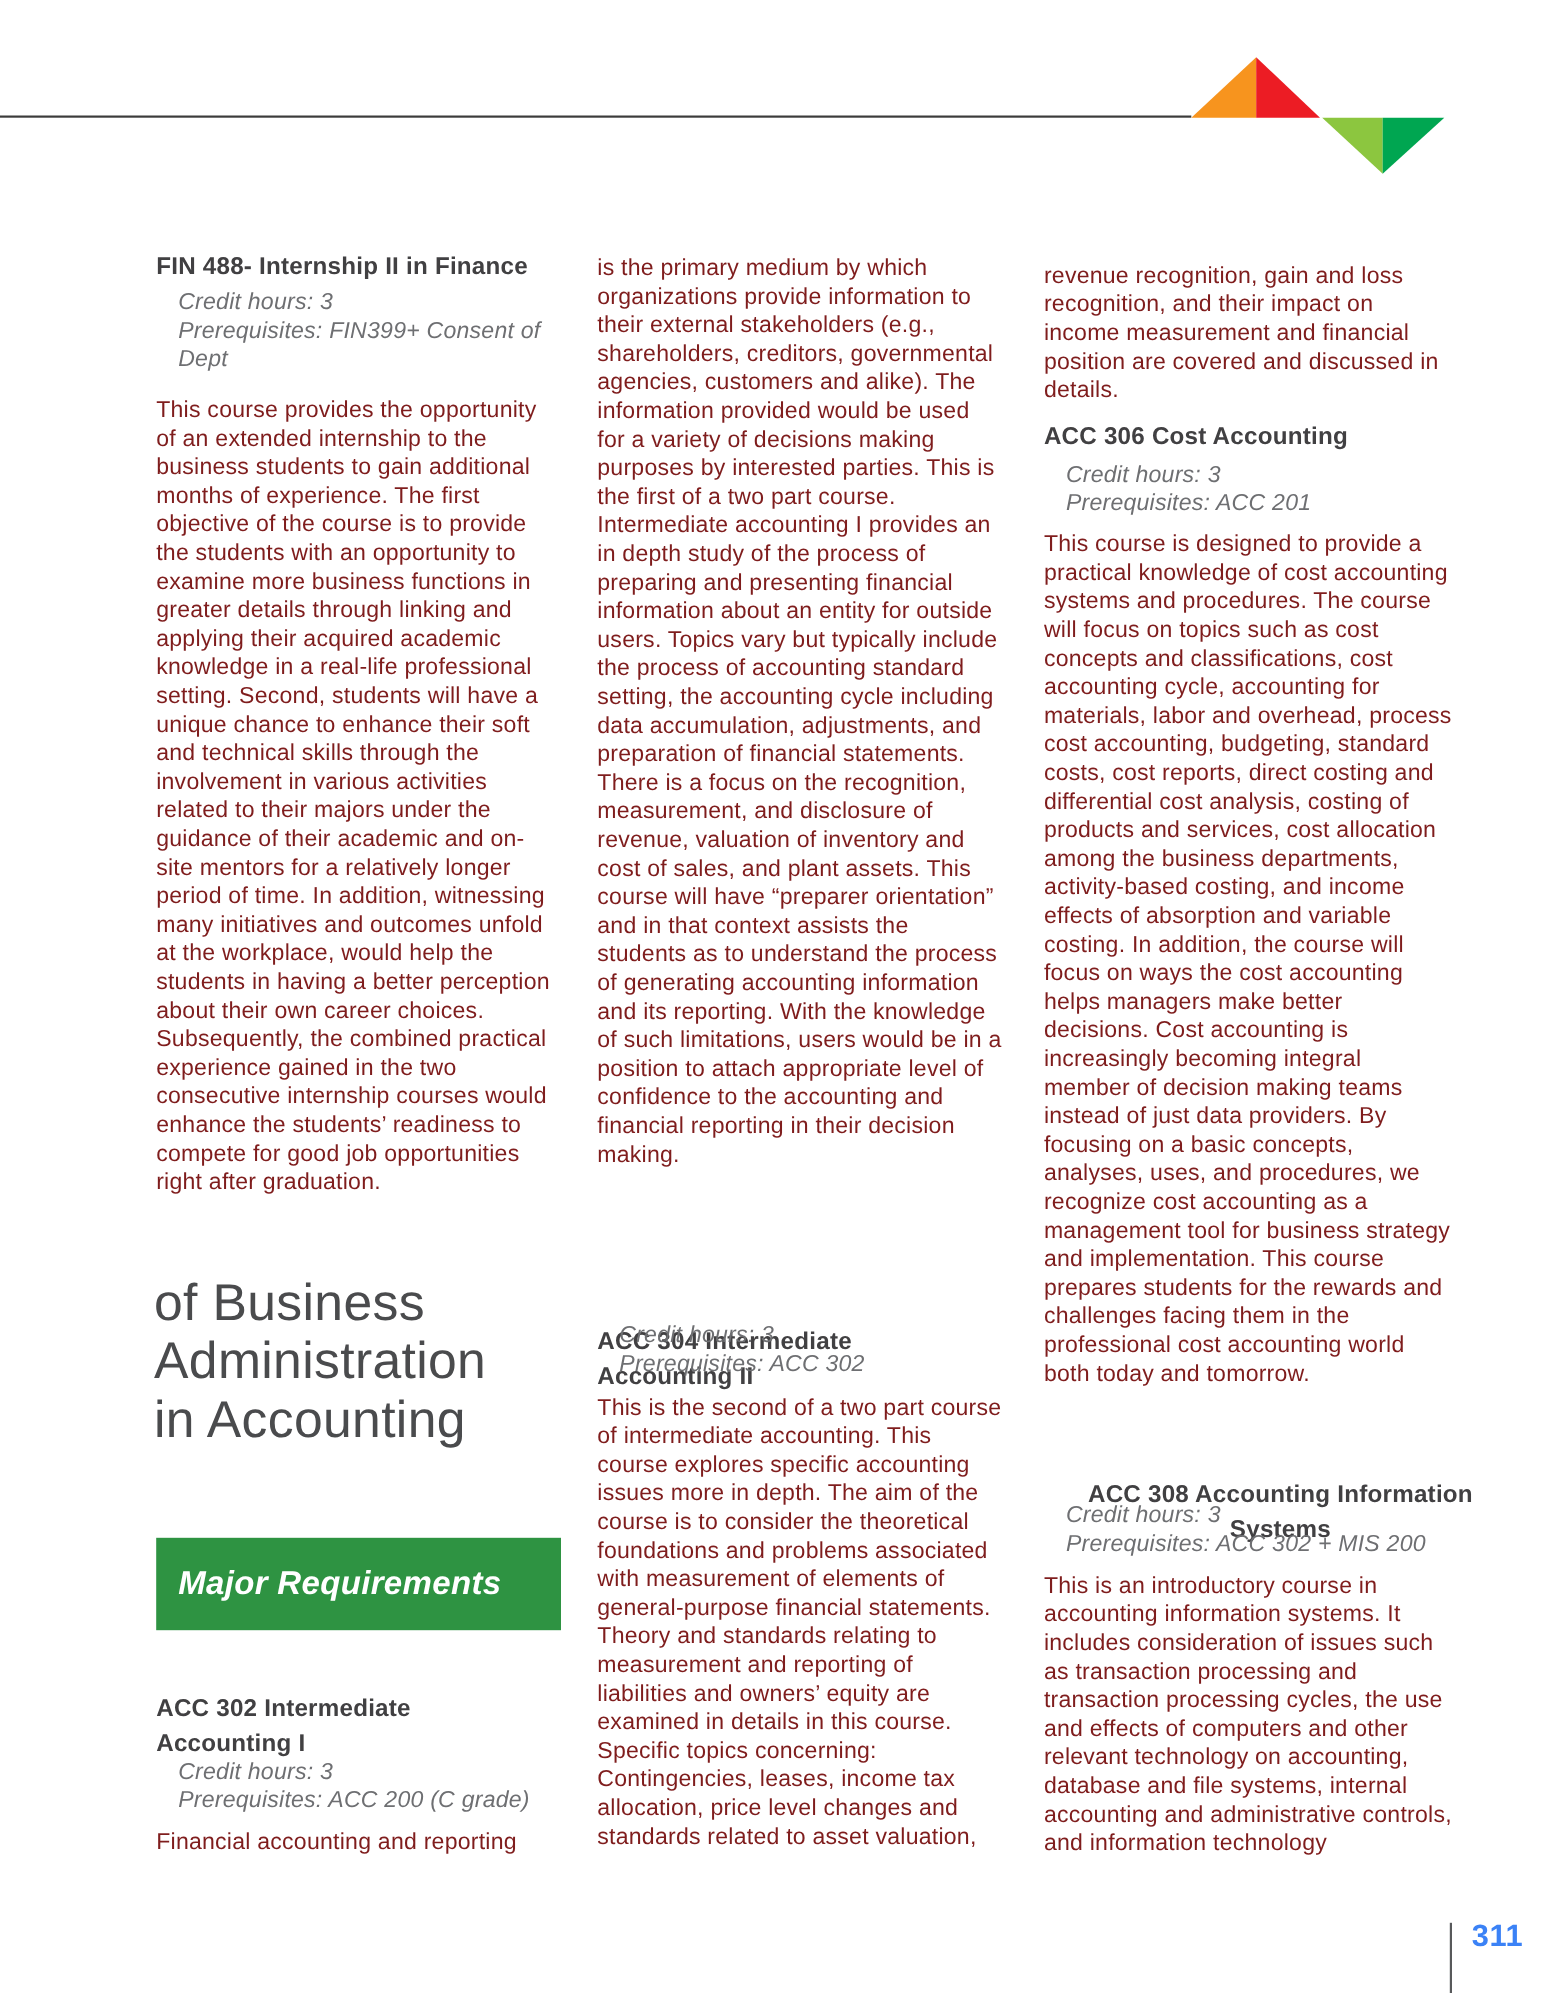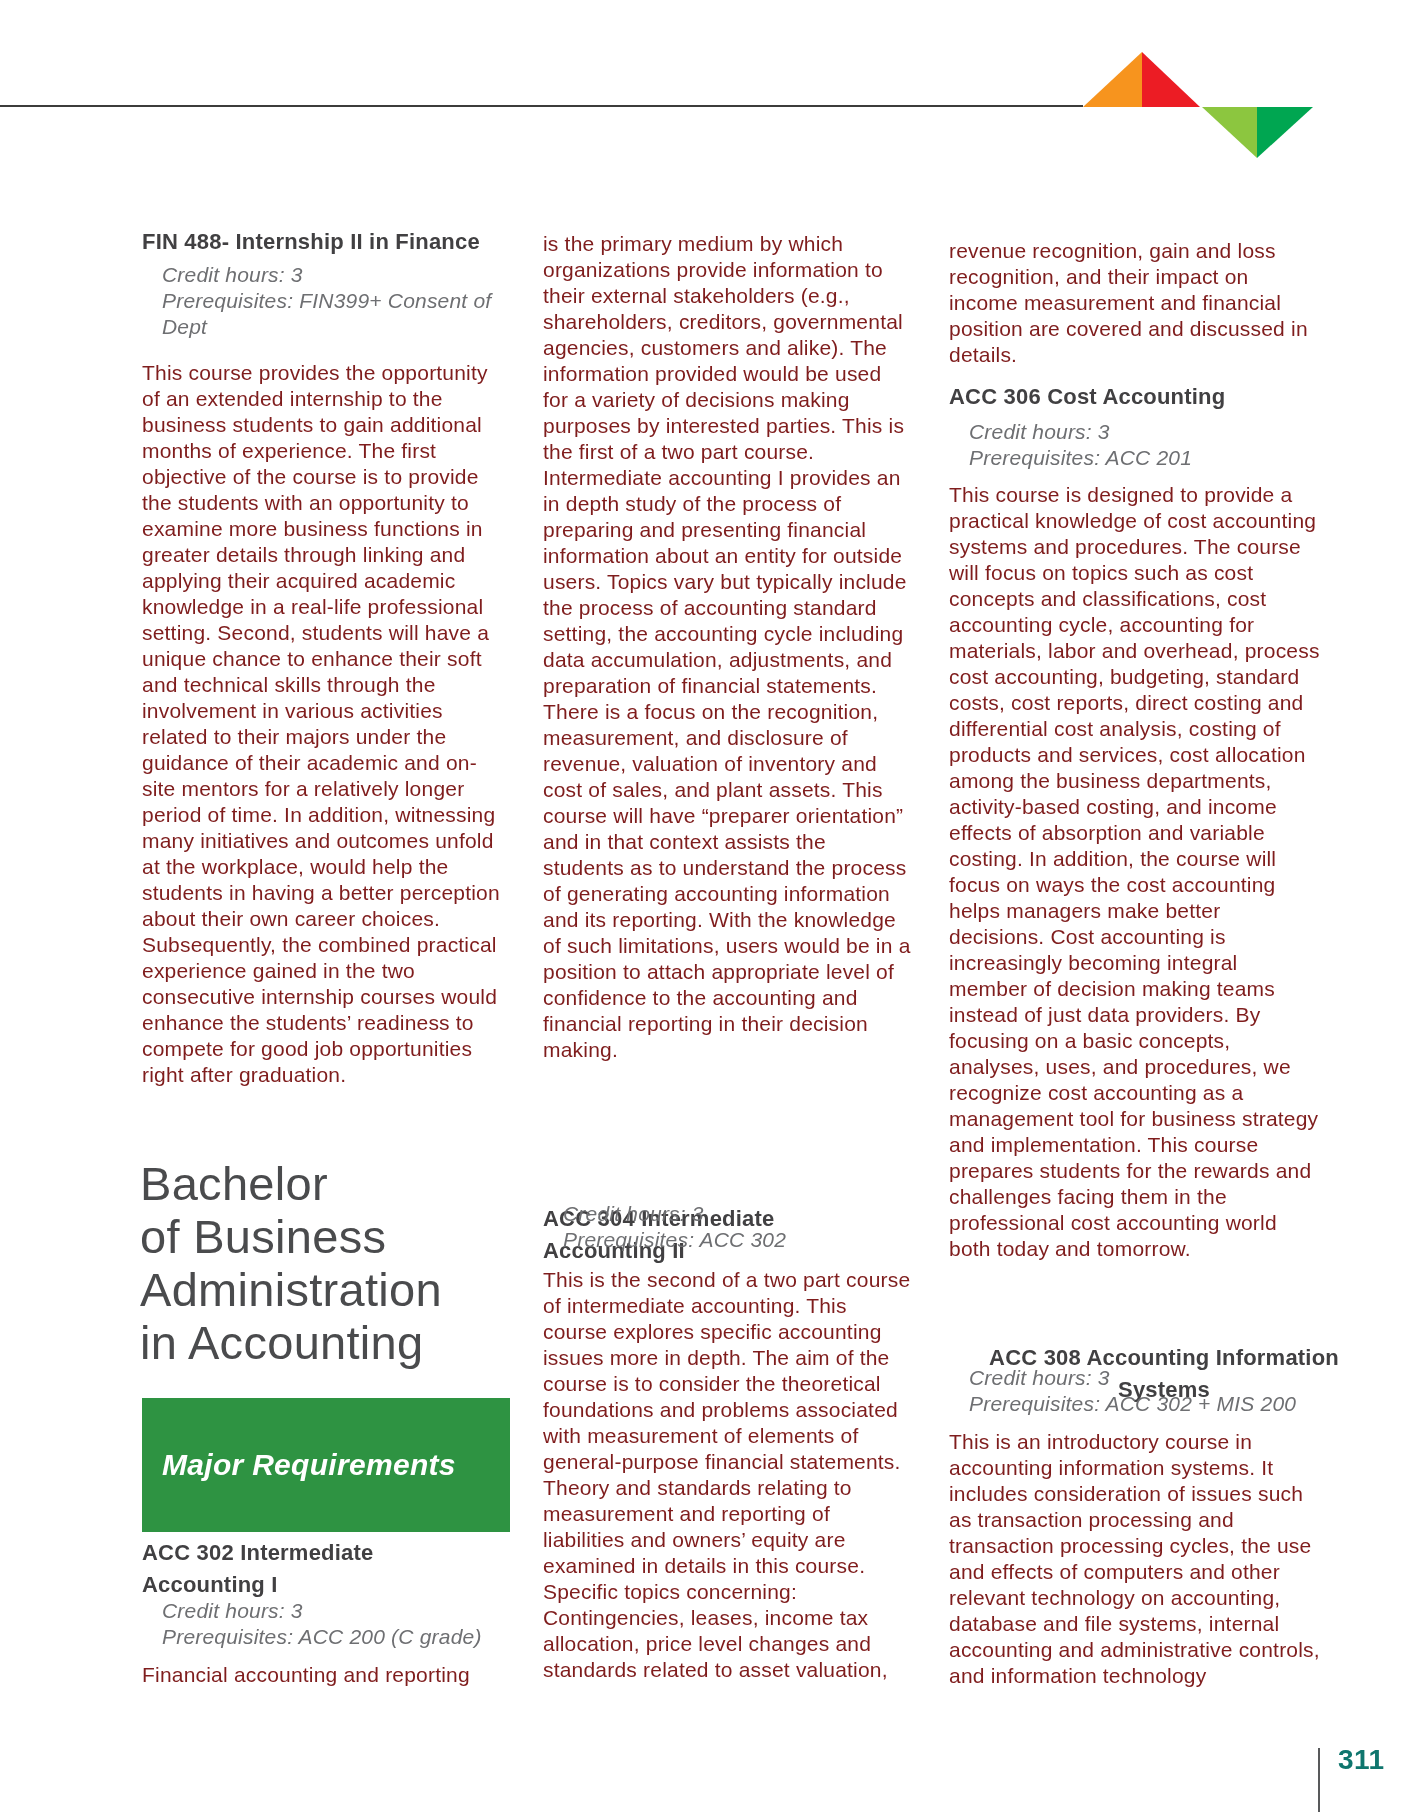--- a/index.html
+++ b/index.html
@@ -44,21 +44,21 @@
     position:absolute; left:0; top:105px;
     width:1083px; height:2px; background:#3C3C3B;
   }
   .brand-logo { position:absolute; left:1080px; top:49px; }
   .footer-rule {
     position:absolute; left:1318px; top:1748px;
     width:2px; height:64px; background:#58595B;
   }
   .page-number {
     position:absolute; left:1338px; top:1744px;
-    font-size:28px; font-weight:700; color:#0f766e;
+    font-size:28px; font-weight:700; color:#3b82f6;
     letter-spacing:0.5px;
   }
 </style>
 </head>
 <body>
 
 <div class="page">
 
   <div class="top-rule"></div>
   <svg class="brand-logo" width="236" height="112" viewBox="1080 49 236 112">
@@ -71,27 +71,26 @@
   <div class="block course-title" style="left:142px; top:229px; width:400px; line-height:26px;">FIN 488- Internship II in Finance</div>
 
   <div class="block meta" style="left:142px; top:262px; width:368px;">
     <div>Credit hours: 3</div>
     <div>Prerequisites: FIN399+ Consent of Dept</div>
   </div>
 
   <div class="block body-text" style="left:142px; top:360px; width:368px;">This course provides the opportunity of an extended internship to the business students to gain additional months of experience.  The first objective of the course is to provide the students with an opportunity to examine more business functions in greater details through linking and applying their acquired academic knowledge in a real-life professional setting. Second, students will have a unique chance to enhance their soft and technical skills through the involvement in various activities related to their majors under the guidance of their academic and on-site mentors for a relatively longer period of time.  In addition, witnessing many initiatives and outcomes unfold at the workplace, would help the students in having a better perception about their own career choices.  Subsequently, the combined practical experience gained in the two consecutive internship courses would enhance the students’ readiness to compete for good job opportunities right after graduation.</div>
 
   <div class="block display-heading" style="left:140px; top:1157px; width:430px;">
-    <div>Bachelor</div>
     <div>of Business</div>
     <div>Administration</div>
     <div>in Accounting</div>
   </div>
 
-  <div class="banner" style="left:142px; top:1398px; width:368px; height:134px;">
+  <div class="banner" style="left:142px; top:1398px; width:368px; height:84px;">
     <span class="banner-label">Major Requirements</span>
   </div>
 
   <div class="block course-title" style="left:142px; top:1537px; width:420px;">
     <div>ACC 302 Intermediate</div>
     <div>Accounting I</div>
   </div>
 
   <div class="block meta" style="left:142px; top:1598px; width:368px;">
     <div>Credit hours: 3</div>

